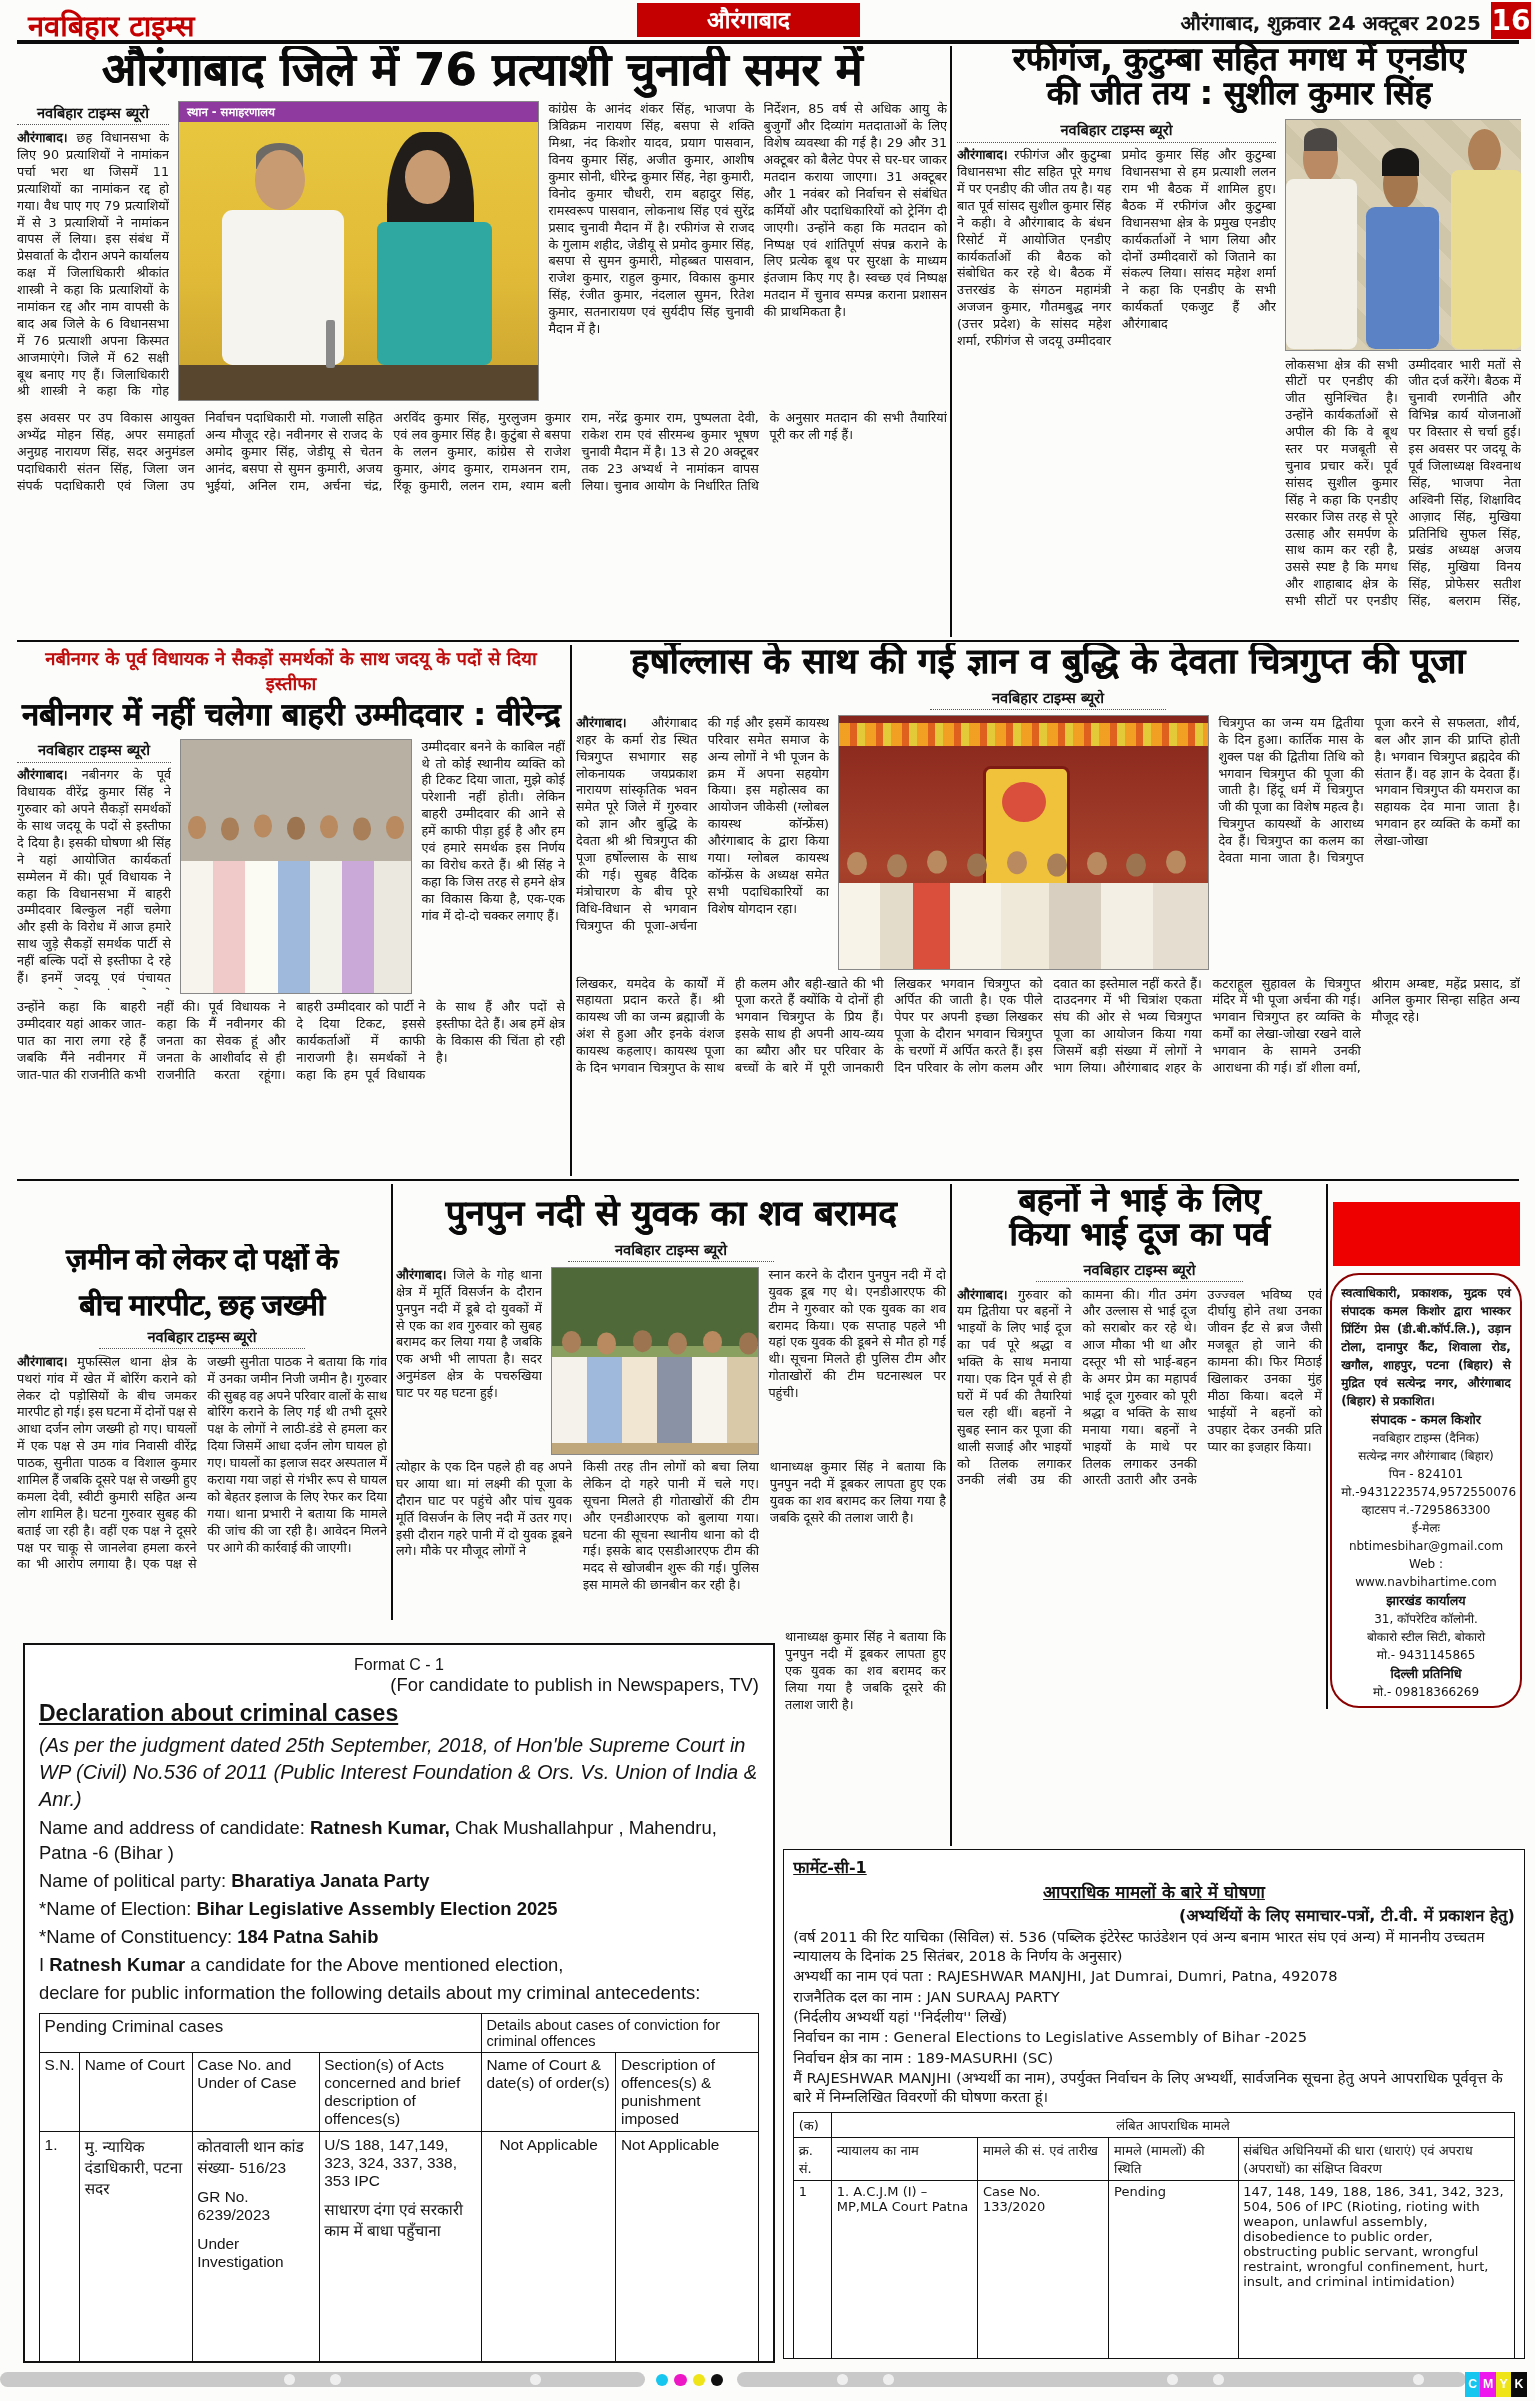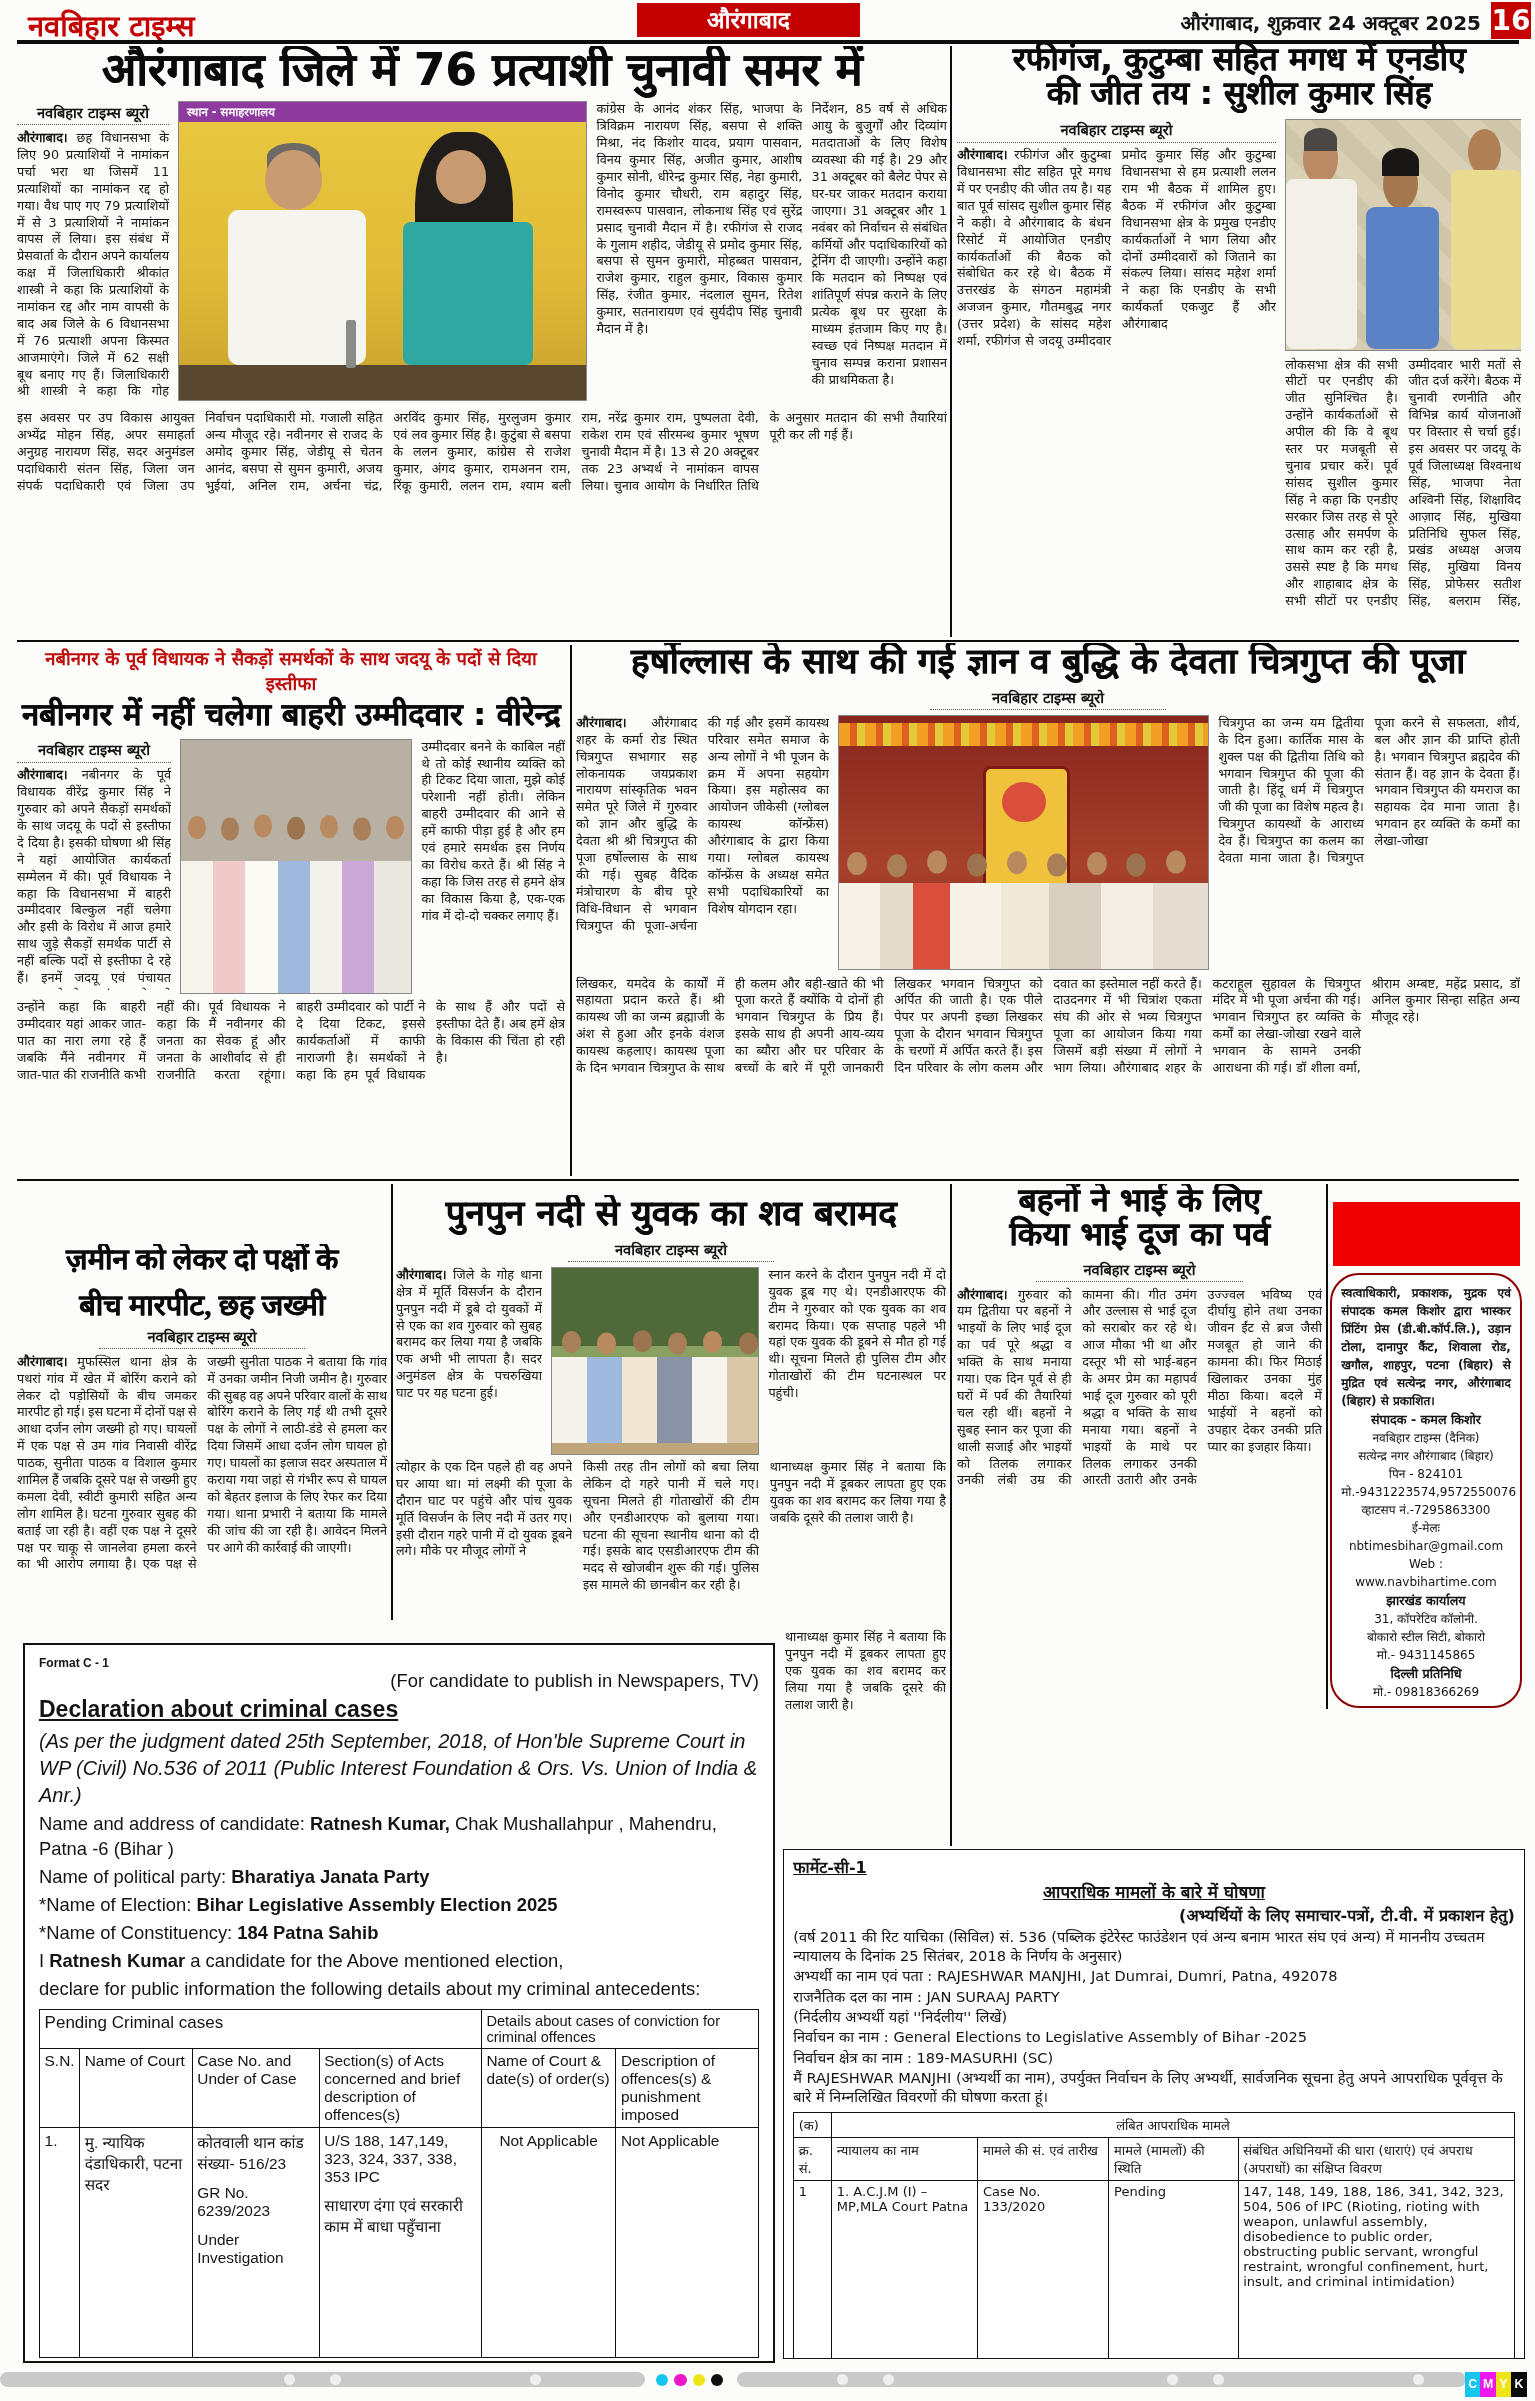--- a/index.html
+++ b/index.html
@@ -7,21 +7,21 @@
   .abs{position:absolute;}
   .hl{font-weight:800;text-align:center;line-height:1.06;color:#0a0a0a;text-shadow:0.5px 0 #0a0a0a;}
   .kicker{font-weight:700;text-align:center;color:#bf0d0d;}
   .byline{font-weight:700;text-align:center;font-size:14.6px;border-bottom:1.5px dotted #555;padding:0.8px 3.1px 2.3px;margin-bottom:4.6px;white-space:nowrap;overflow:hidden;}
   .bt{font-size:12.7px;line-height:1.33;text-align:justify;overflow:hidden;}
   .bt b{font-weight:700;}
   .rule{background:#0c0c0c;}
   .photo{position:relative;overflow:hidden;background:#d8d2c4;border:0.8px solid #888;}
   .photo div{position:absolute;}
   
-  .ph-press{background:linear-gradient(180deg,#e9c83f 0%,#e2bc38 55%,#c9a22e 100%);padding-left:48px;}
+  .ph-press{background:linear-gradient(180deg,#e9c83f 0%,#e2bc38 55%,#c9a22e 100%);}
   .pc-banner{left:0;top:0;width:100%;height:20px;background:#8e3a9e;color:#fff;font-size:11.5px;font-weight:700;line-height:20px;padding-left:7.7px;box-sizing:border-box;}
   .pc-mbody{left:12%;top:36%;width:34%;height:52%;background:#f5f4ef;border-radius:10.7px;}
   .pc-mhead{left:21%;top:16%;width:14%;height:20%;background:#c99b72;border-radius:50%;}
   .pc-mhair{left:21.5%;top:13.5%;width:13%;height:9%;background:#6d6a66;border-radius:50% 50% 0 0;}
   .pc-whair{left:58%;top:10%;width:24%;height:58%;background:#211d1b;border-radius:42%;}
   .pc-whead{left:63%;top:16%;width:12.5%;height:18%;background:#c99b72;border-radius:50%;}
   .pc-wbody{left:55%;top:40%;width:32%;height:48%;background:#2fa8a2;border-radius:7.7px;}
   .pc-desk{left:0;bottom:0;width:100%;height:12%;background:#59462f;}
   .pc-mic{left:41%;bottom:11%;width:2.4%;height:16%;background:#8a8a8a;border-radius:2.3px;}
   
@@ -220,21 +220,21 @@
     <div class="imp-line">Web : www.navbihartime.com</div>
     <div class="imp-line imp-bold">झारखंड कार्यालय</div>
     <div class="imp-line">31, कॉपरेटिव कॉलोनी.</div>
     <div class="imp-line">बोकारो स्टील सिटी, बोकारो</div>
     <div class="imp-line">मो.- 9431145865</div>
     <div class="imp-line imp-bold">दिल्ली प्रतिनिधि</div>
     <div class="imp-line">मो.- 09818366269</div>
   </div>
 
   <div class="abs box-en" style="left:23px;top:1643px;width:752px;height:720px;">
-    <div style="text-align:left;font-size:12px;font-weight:700;">Format C - 1</div>
+    <div style="text-align:center;font-size:16px;font-weight:400;">Format C - 1</div>
     <div style="text-align:right;font-size:18.4px;">(For candidate to publish in Newspapers, TV)</div>
     <div style="font-size:23px;font-weight:800;text-decoration:underline;margin:4.6px 0;">Declaration about criminal cases</div>
     <div style="font-size:20px;font-style:italic;line-height:1.35;margin:3.1px 0;">(As per the judgment dated 25th September, 2018, of Hon'ble Supreme Court in WP (Civil) No.536 of 2011 (Public Interest Foundation &amp; Ors. Vs. Union of India &amp; Anr.)</div>
     <p class="fl"><span>Name and address of candidate: </span><b>Ratnesh Kumar,</b><span> Chak Mushallahpur , Mahendru, Patna -6 (Bihar )</span></p>
     <p class="fl"><span>Name of political party: </span><b>Bharatiya Janata Party</b></p>
     <p class="fl"><span>*Name of Election: </span><b>Bihar Legislative Assembly Election 2025</b></p>
     <p class="fl"><span>*Name of Constituency: </span><b>184 Patna Sahib</b></p>
     <p class="fl"><span>I </span><b>Ratnesh Kumar</b><span>  a candidate for the Above mentioned election,</span></p>
     <p class="fl">declare for public information the following details about my criminal antecedents:</p>
     <table class="dtab" style="margin-top:7.7px;font-size:15.4px;">

